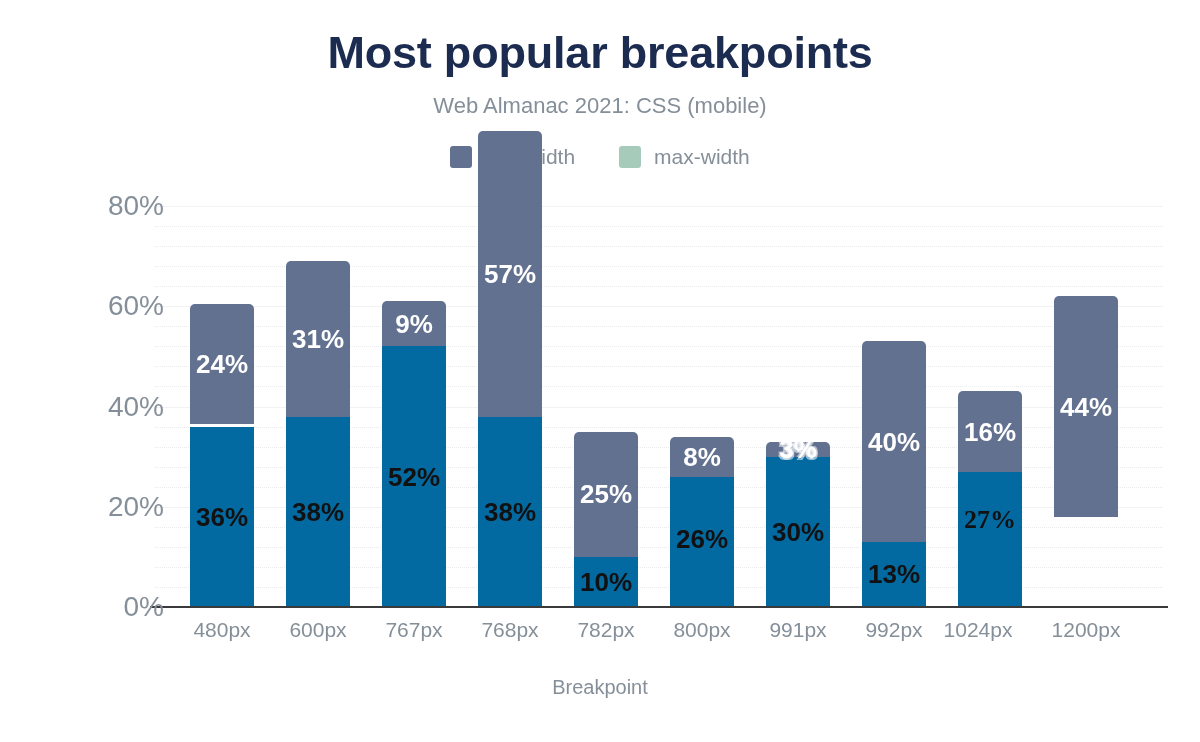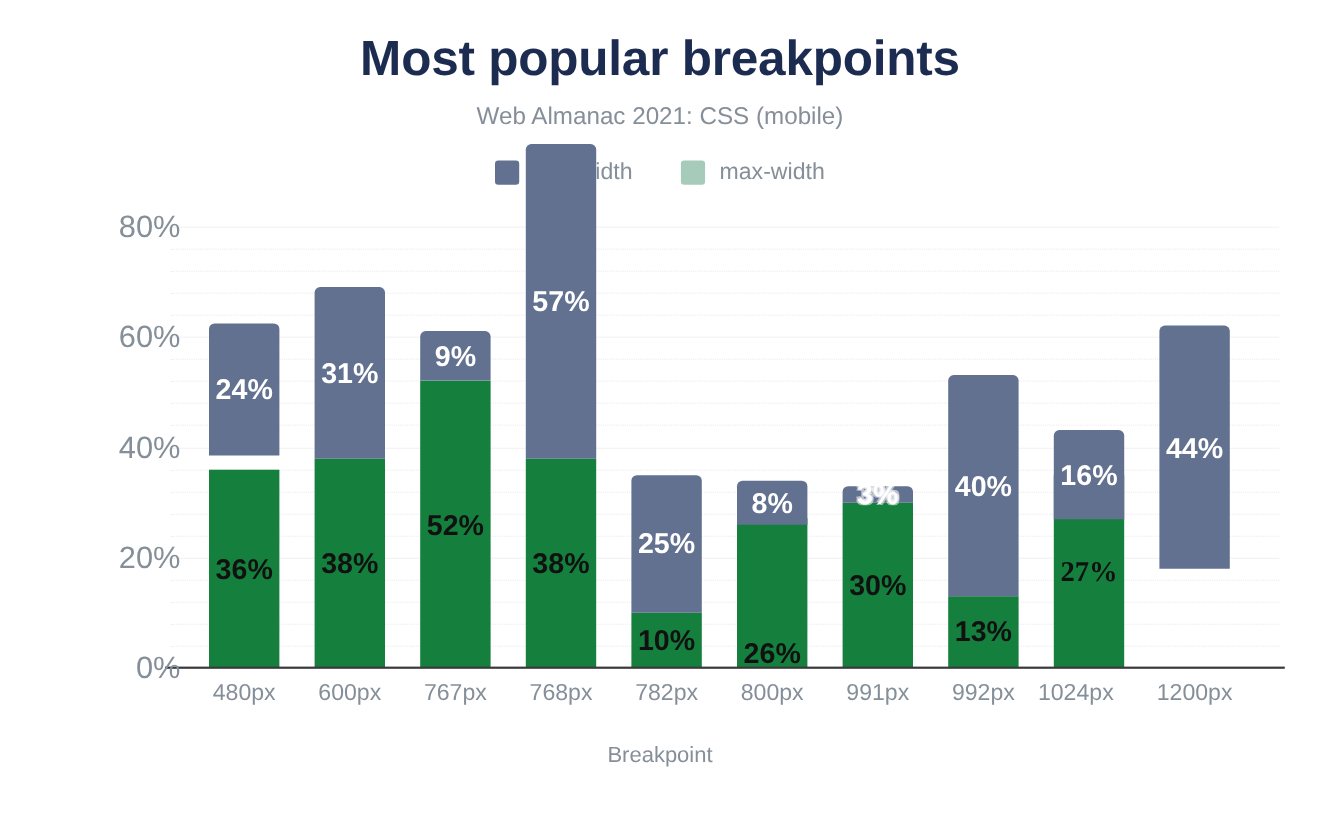--- a/index.html
+++ b/index.html
@@ -138,21 +138,21 @@
     display: flex;
     align-items: center;
     justify-content: center;
     overflow: visible;
   }
   .seg-min {
     background: #637190;
     border-radius: 5px 5px 0 0;
   }
   .seg-max {
-    background: #15803d;
+    background: #0369a1;
     bottom: 0;
     border-radius: 0;
   }
   .seg-label {
     font-size: 26px;
     font-weight: bold;
     line-height: 26px;
     white-space: nowrap;
     pointer-events: none;
   }
@@ -230,21 +230,21 @@
       <div class="gridline minor" style="top: 320.8px;"></div>
       <div class="gridline minor" style="top: 340.85px;"></div>
       <div class="gridline minor" style="top: 360.9px;"></div>
       <div class="gridline minor" style="top: 380.95px;"></div>
       <div class="gridline" style="top: 401px;"></div>
     <div class="bars-layer" id="bars">
         <div class="bar-group" style="left: 35px; height: 401px;">
           <div class="seg seg-max" style="height: 180.45px;">
             <span class="seg-label">36%</span>
           </div>
-          <div class="seg seg-min" style="height: 120.3px; bottom: 193px;">
+          <div class="seg seg-min" style="height: 120.3px; bottom: 183px;">
             <span class="seg-label">24%</span>
           </div>
         </div>
         <div class="bar-group" style="left: 131px; height: 401px;">
           <div class="seg seg-max" style="height: 190.475px;">
             <span class="seg-label">38%</span>
           </div>
           <div class="seg seg-min" style="height: 155.387px; bottom: 190.475px;">
             <span class="seg-label">31%</span>
           </div>
@@ -267,21 +267,21 @@
         </div>
         <div class="bar-group" style="left: 419px; height: 401px;">
           <div class="seg seg-max" style="height: 50.125px;">
             <span class="seg-label">10%</span>
           </div>
           <div class="seg seg-min" style="height: 125.312px; bottom: 50.125px;">
             <span class="seg-label">25%</span>
           </div>
         </div>
         <div class="bar-group" style="left: 515px; height: 401px;">
-          <div class="seg seg-max" style="height: 136px; align-items: flex-end;">
+          <div class="seg seg-max" style="height: 136px;">
             <span class="seg-label">26%</span>
           </div>
           <div class="seg seg-min" style="height: 40.1px; bottom: 130.325px;">
             <span class="seg-label">8%</span>
           </div>
         </div>
         <div class="bar-group" style="left: 611px; height: 401px;">
           <div class="seg seg-max" style="height: 150.375px;">
             <span class="seg-label">30%</span>
           </div>

